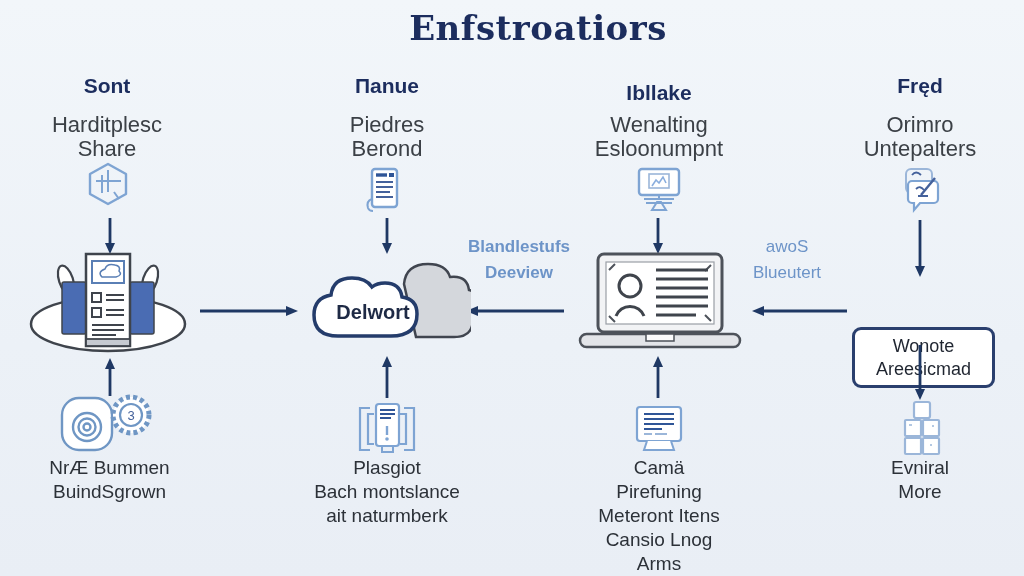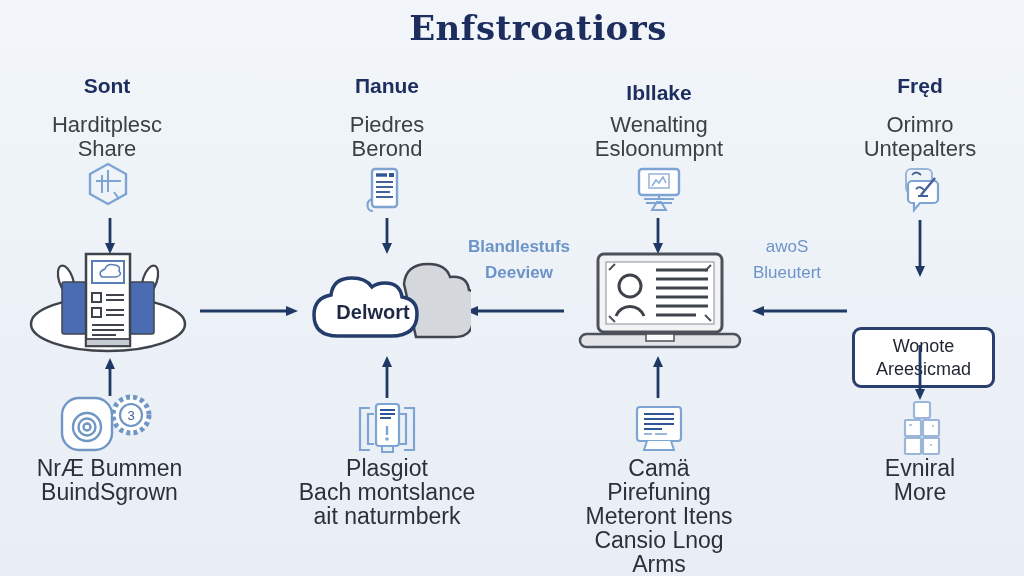--- a/index.html
+++ b/index.html
@@ -3,21 +3,21 @@
 <meta charset="utf-8">
 <style>
   html,body{margin:0;padding:0;}
   body{width:1024px;height:576px;background:#eef2f7;font-family:"Liberation Sans",sans-serif;overflow:hidden;}
   #stage{position:relative;width:1024px;height:576px;background:linear-gradient(180deg,#f2f6fa 0%,#ecf1f7 60%,#e9eef5 100%);}
   .title{position:absolute;top:8px;left:0;width:1024px;text-align:center;
          font-family:"DejaVu Serif",serif;font-weight:700;font-size:34px;color:#1c2d5e;letter-spacing:.5px;padding-left:26px;}
   .col-header{position:absolute;text-align:center;font-weight:700;font-size:21px;color:#1c2d5e;}
   .col-sub{position:absolute;text-align:center;font-size:22px;color:#3b4046;line-height:24px;}
   .blue-label{position:absolute;text-align:center;font-size:17px;color:#6d94c8;line-height:26px;}
-  .bottom-text{position:absolute;text-align:center;font-size:23px;color:#2c3138;line-height:24px;}
+  .bottom-text{position:absolute;text-align:center;font-size:19px;color:#2c3138;line-height:24px;}
   .icon{position:absolute;}
   .arrow{position:absolute;}
   .wonote-box{position:absolute;left:852px;top:287px;width:137px;height:55px;background:#ffffff;
               border:3px solid #2a3f6e;border-radius:9px;display:flex;flex-direction:column;
               align-items:center;justify-content:center;font-size:18px;color:#1f2530;line-height:23px;margin-top:40px;}
   .cloud-label{position:absolute;left:314px;top:301px;width:118px;text-align:center;
                font-size:20px;font-weight:700;color:#1e2a45;}
 </style>
 </head>
 <body>

